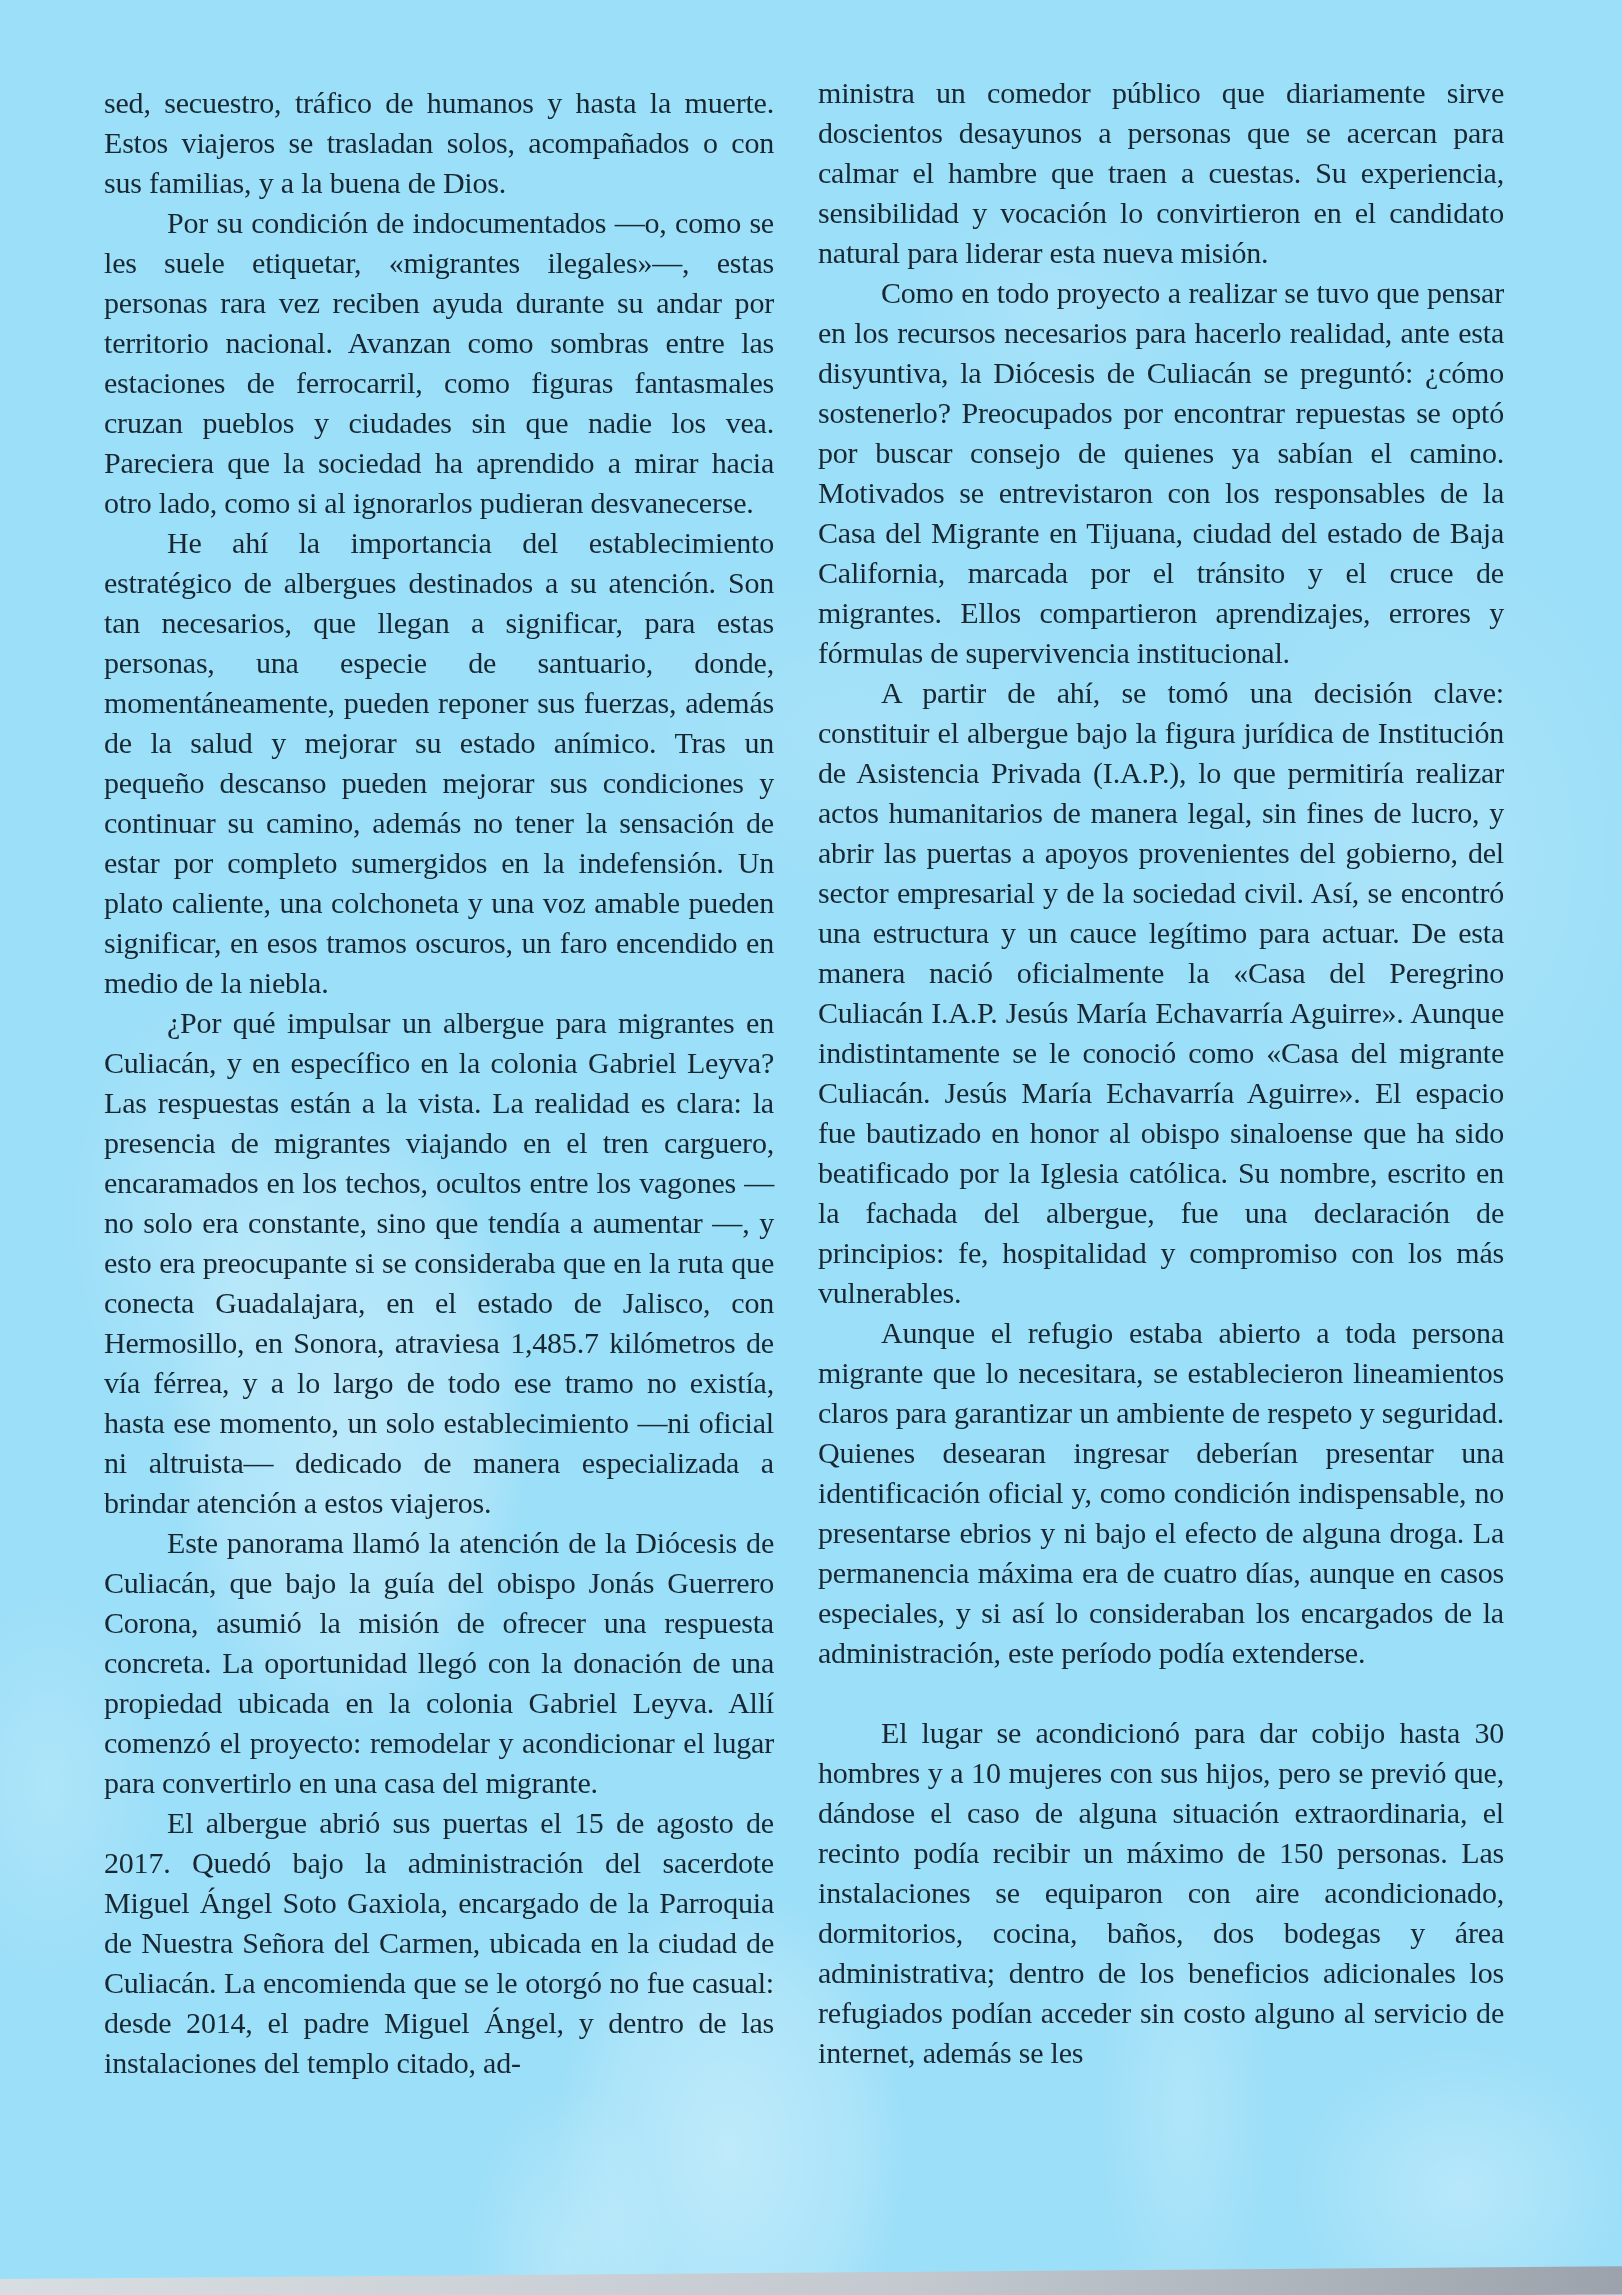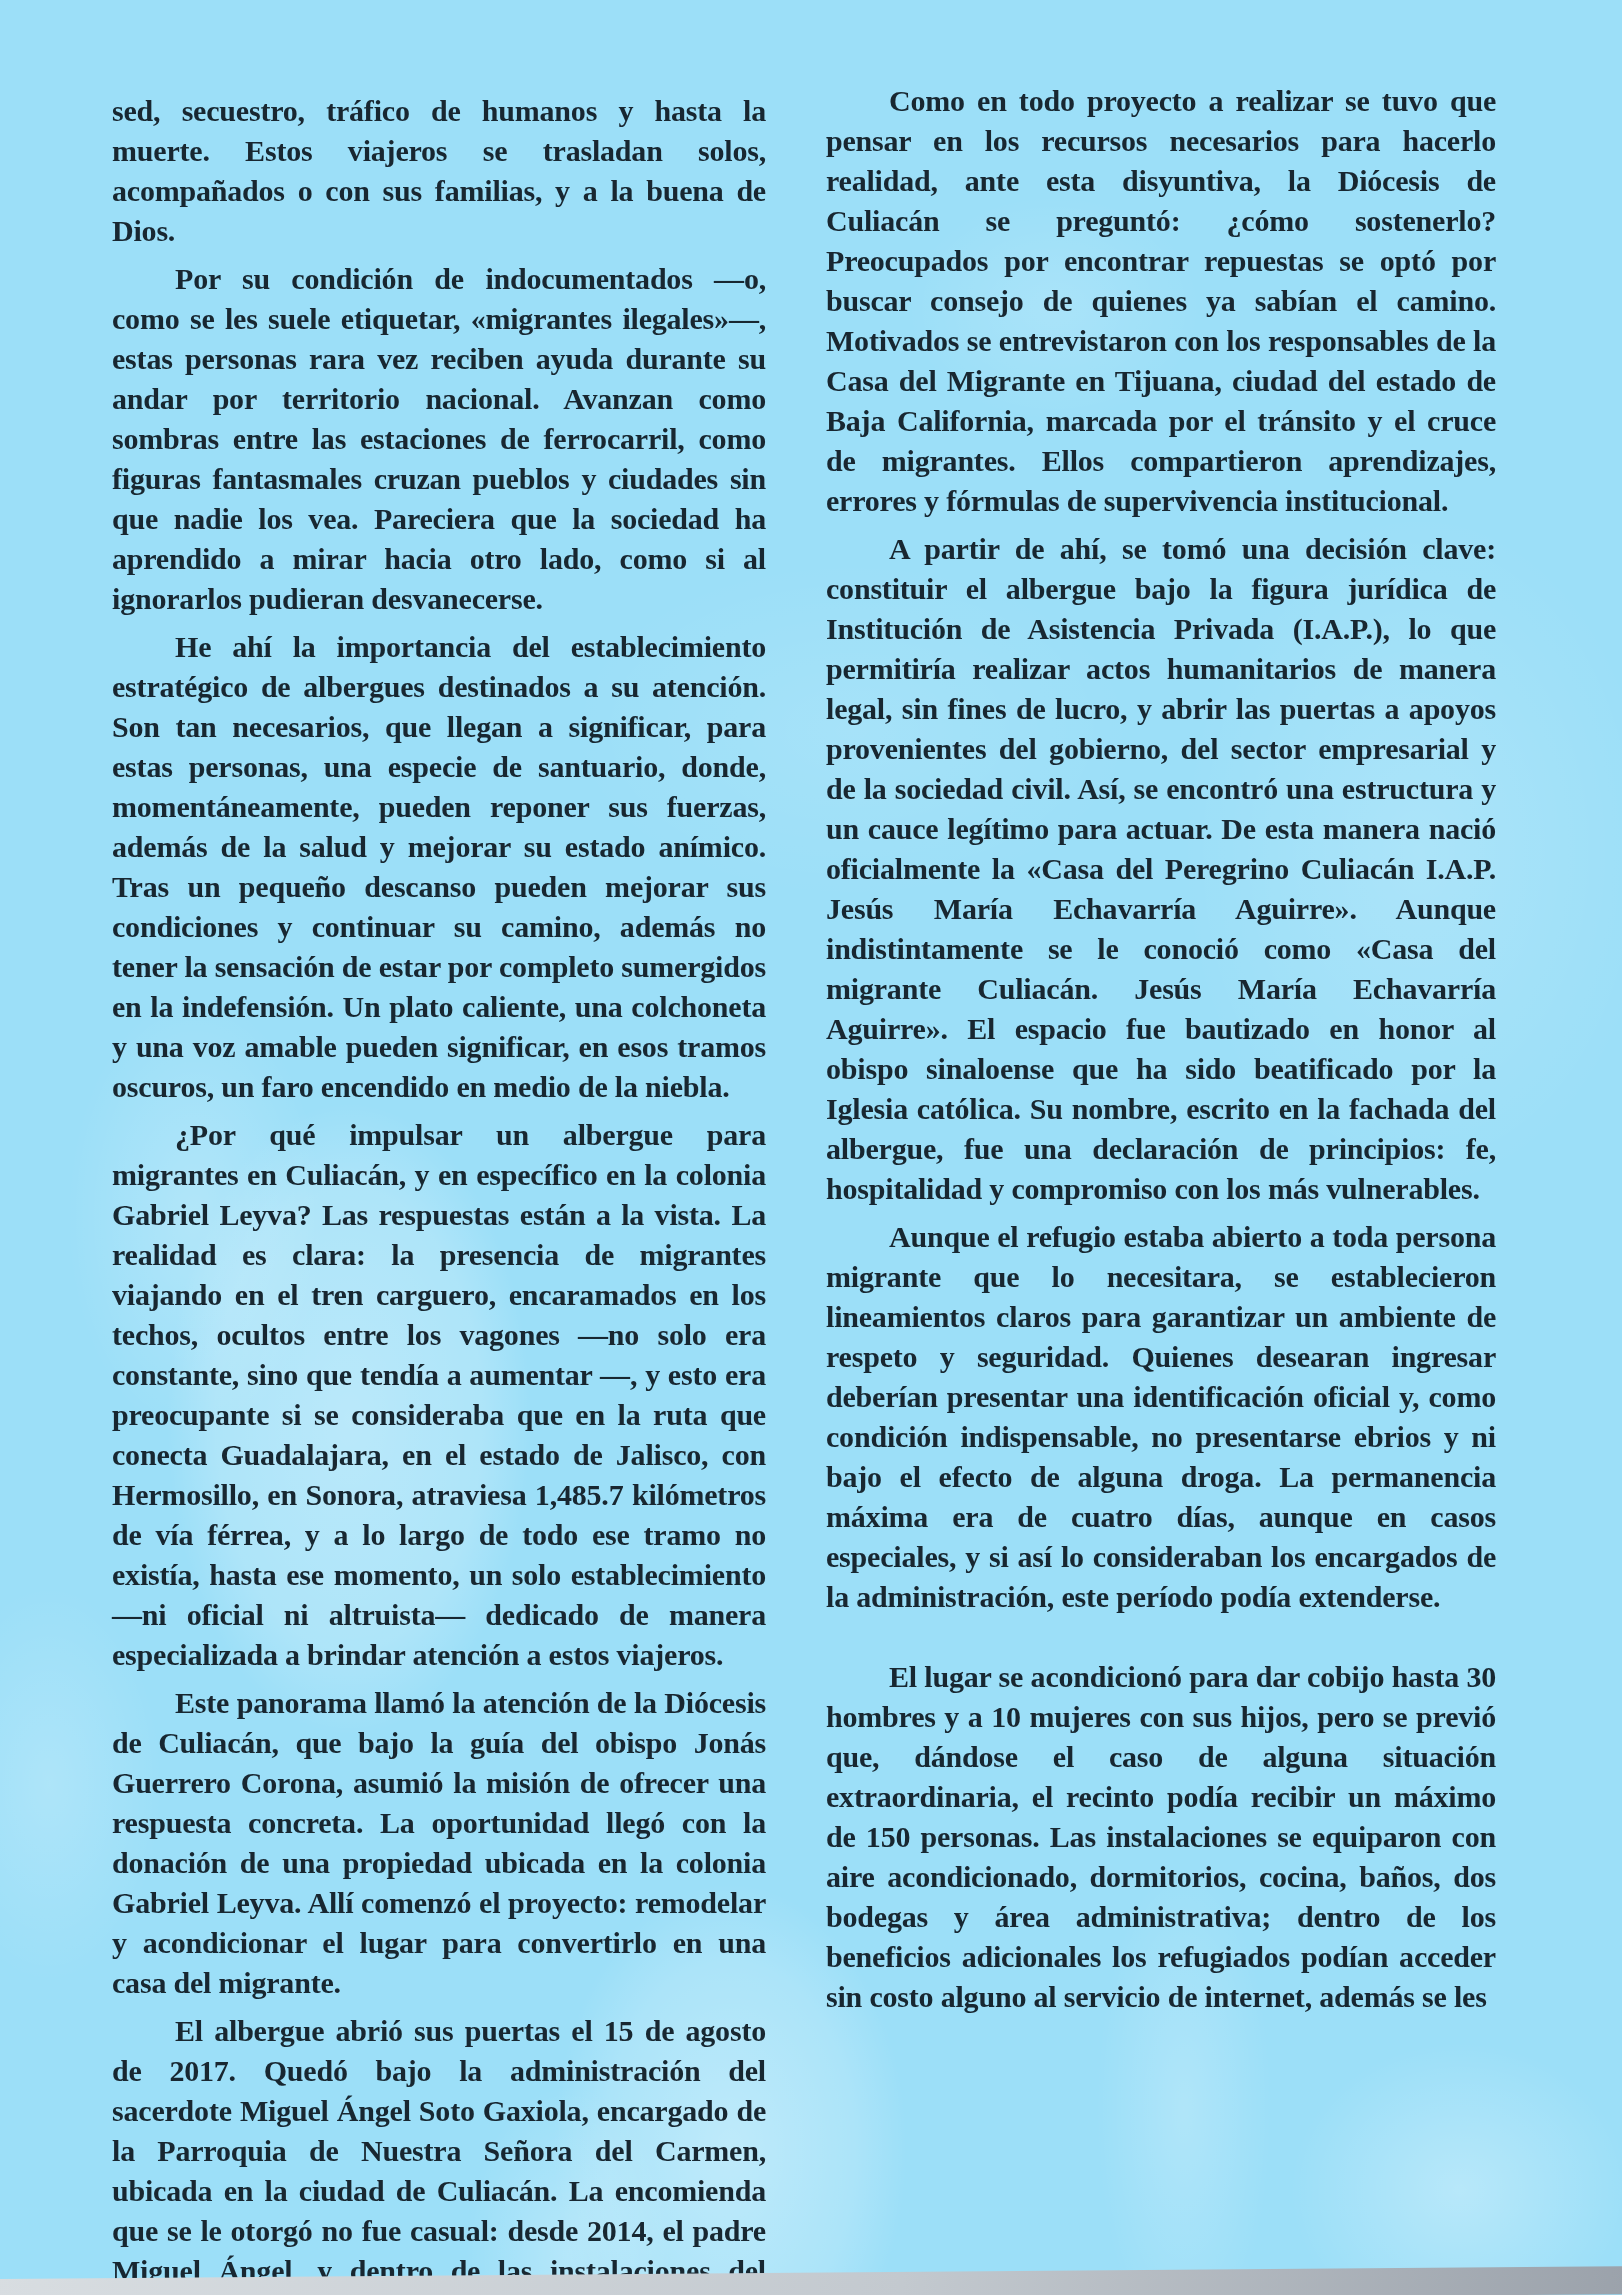--- a/index.html
+++ b/index.html
@@ -51,42 +51,42 @@
     color: #182731;
     font-size: 30px;
     line-height: 40px;
     letter-spacing: -0.2px;
     text-align: justify;
   }
   .column-left  { left: 104px;  top: 83px; }
   .column-right { left: 818px; top: 73px;  width: 686px; }
 
   .text-column p {
-    margin: 8px;
+    margin: 0;
     padding: 0;
-    font-weight: bold;
   }
   .text-column p.indent { text-indent: 2.1em; }
   .text-column p.spaced { margin-top: 40px; }
 </style>
 </head>
 <body style="background-color: rgb(156, 223, 248);">
 
 <div class="map-watermark"></div>
 
 <div class="text-column column-left" style="color: rgb(24, 39, 49);">
   <p>sed, secuestro, tráfico de humanos y hasta la muerte. Estos viajeros se trasladan solos, acompañados o con sus familias, y a la buena de Dios.</p>
   <p class="indent">Por su condición de indocumentados —o, como se les suele etiquetar, «migrantes ilegales»—, estas personas rara vez reciben ayuda durante su andar por territorio nacional. Avanzan como sombras entre las estaciones de ferrocarril, como figuras fantasmales cruzan pueblos y ciudades sin que nadie los vea. Pareciera que la sociedad ha aprendido a mirar hacia otro lado, como si al ignorarlos pudieran desvanecerse.</p>
   <p class="indent">He ahí la importancia del establecimiento estratégico de albergues destinados a su atención. Son tan necesarios, que llegan a significar, para estas personas, una especie de santuario, donde, momentáneamente, pueden reponer sus fuerzas, además de la salud y mejorar su estado anímico. Tras un pequeño descanso pueden mejorar sus condiciones y continuar su camino, además no tener la sensación de estar por completo sumergidos en la indefensión. Un plato caliente, una colchoneta y una voz amable pueden significar, en esos tramos oscuros, un faro encendido en medio de la niebla.</p>
   <p class="indent">¿Por qué impulsar un albergue para migrantes en Culiacán, y en específico en la colonia Gabriel Leyva? Las respuestas están a la vista. La realidad es clara: la presencia de migrantes viajando en el tren carguero, encaramados en los techos, ocultos entre los vagones —no solo era constante, sino que tendía a aumentar —, y esto era preocupante si se consideraba que en la ruta que conecta Guadalajara, en el estado de Jalisco, con Hermosillo, en Sonora, atraviesa 1,485.7 kilómetros de vía férrea, y a lo largo de todo ese tramo no existía, hasta ese momento, un solo establecimiento —ni oficial ni altruista— dedicado de manera especializada a brindar atención a estos viajeros.</p>
   <p class="indent">Este panorama llamó la atención de la Diócesis de Culiacán, que bajo la guía del obispo Jonás Guerrero Corona, asumió la misión de ofrecer una respuesta concreta. La oportunidad llegó con la donación de una propiedad ubicada en la colonia Gabriel Leyva. Allí comenzó el proyecto: remodelar y acondicionar el lugar para convertirlo en una casa del migrante.</p>
   <p class="indent">El albergue abrió sus puertas el 15 de agosto de 2017. Quedó bajo la administración del sacerdote Miguel Ángel Soto Gaxiola, encargado de la Parroquia de Nuestra Señora del Carmen, ubicada en la ciudad de Culiacán. La encomienda que se le otorgó no fue casual: desde 2014, el padre Miguel Ángel, y dentro de las instalaciones del templo citado, ad-</p>
 </div>
 
 <div class="text-column column-right" style="color: rgb(24, 39, 49);">
+  <p>ministra un comedor público que diariamente sirve doscientos desayunos a personas que se acercan para calmar el hambre que traen a cuestas. Su experiencia, sensibilidad y vocación lo convirtieron en el candidato natural para liderar esta nueva misión.</p>
   <p class="indent">Como en todo proyecto a realizar se tuvo que pensar en los recursos necesarios para hacerlo realidad, ante esta disyuntiva, la Diócesis de Culiacán se preguntó: ¿cómo sostenerlo? Preocupados por encontrar repuestas se optó por buscar consejo de quienes ya sabían el camino. Motivados se entrevistaron con los responsables de la Casa del Migrante en Tijuana, ciudad del estado de Baja California, marcada por el tránsito y el cruce de migrantes. Ellos compartieron aprendizajes, errores y fórmulas de supervivencia institucional.</p>
   <p class="indent">A partir de ahí, se tomó una decisión clave: constituir el albergue bajo la figura jurídica de Institución de Asistencia Privada (I.A.P.), lo que permitiría realizar actos humanitarios de manera legal, sin fines de lucro, y abrir las puertas a apoyos provenientes del gobierno, del sector empresarial y de la sociedad civil. Así, se encontró una estructura y un cauce legítimo para actuar. De esta manera nació oficialmente la «Casa del Peregrino Culiacán I.A.P. Jesús María Echavarría Aguirre». Aunque indistintamente se le conoció como «Casa del migrante Culiacán. Jesús María Echavarría Aguirre». El espacio fue bautizado en honor al obispo sinaloense que ha sido beatificado por la Iglesia católica. Su nombre, escrito en la fachada del albergue, fue una declaración de principios: fe, hospitalidad y compromiso con los más vulnerables.</p>
   <p class="indent">Aunque el refugio estaba abierto a toda persona migrante que lo necesitara, se establecieron lineamientos claros para garantizar un ambiente de respeto y seguridad. Quienes desearan ingresar deberían presentar una identificación oficial y, como condición indispensable, no presentarse ebrios y ni bajo el efecto de alguna droga. La permanencia máxima era de cuatro días, aunque en casos especiales, y si así lo consideraban los encargados de la administración, este período podía extenderse.</p>
   <p class="indent spaced">El lugar se acondicionó para dar cobijo hasta 30 hombres y a 10 mujeres con sus hijos, pero se previó que, dándose el caso de alguna situación extraordinaria, el recinto podía recibir un máximo de 150 personas. Las instalaciones se equiparon con aire acondicionado, dormitorios, cocina, baños, dos bodegas y área administrativa; dentro de los beneficios adicionales los refugiados podían acceder sin costo alguno al servicio de internet, además se les</p>
 </div>
 
 <div class="bottom-edge"></div>
 
 
 </body></html>

